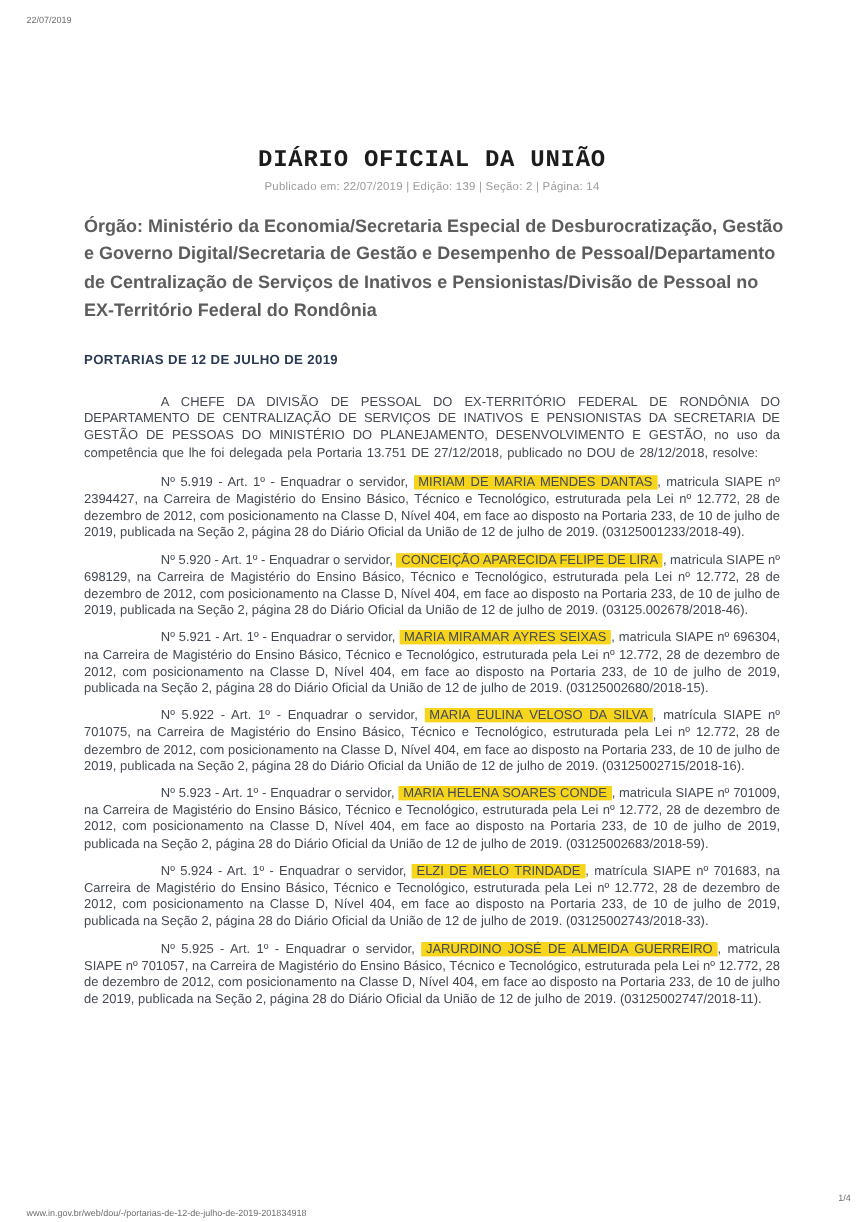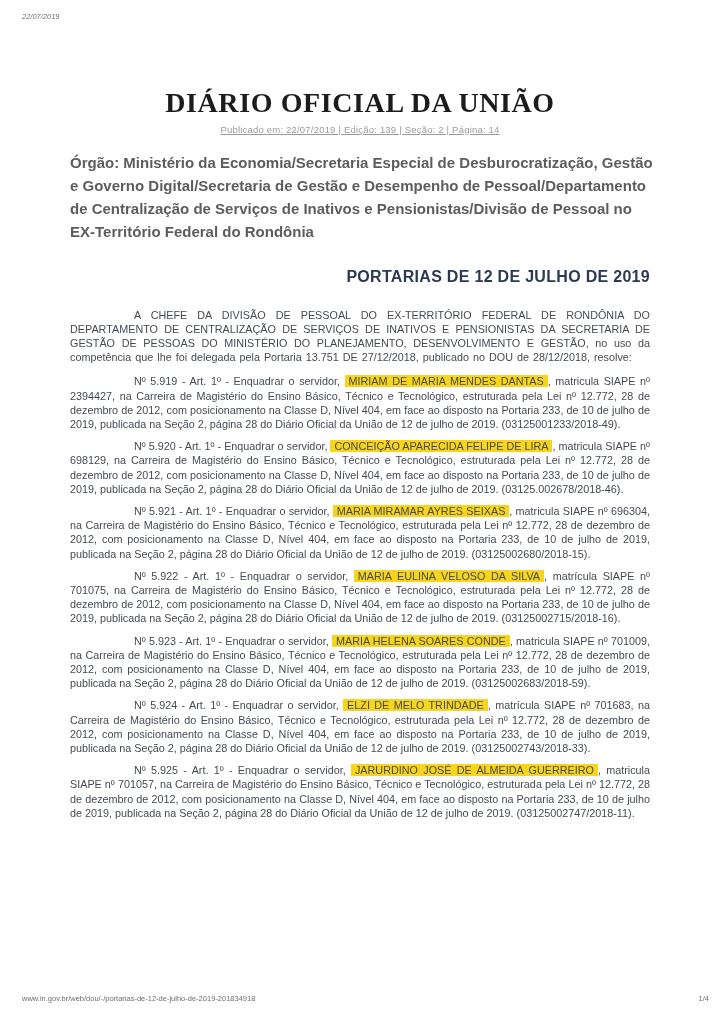--- a/index.html
+++ b/index.html
@@ -19,55 +19,55 @@
     font-family:"Liberation Sans", sans-serif;
     color:var(--body-text);
     overflow:hidden;
   }
   
   .print-header{
     position:absolute;top:12px;left:0;right:0;
     height:12px;
     font-size:7.5px;color:var(--muted);
   }
-  .print-header .ph-date{position:absolute;left:22px;top:0;font-style:italic;}
+  .print-header .ph-date{position:absolute;left:22px;top:0;}
   .print-header .ph-title{position:absolute;left:0;right:0;top:0;text-align:center;}
   
   .page{
     padding:86px 70px 0 70px;
   }
   .masthead{text-align:center;}
   .masthead h1{
-    font-family:Liberation Serif, serif;
+    font-family:Liberation Mono, monospace;
     font-weight:bold;
-    font-size:28px;
+    font-size:20px;
     letter-spacing:.6px;
     color:var(--masthead);
     line-height:1.2;
+    margin-top:36px;
   }
   .pub-line{
     margin-top:4px;
     font-size:9.5px;
     color:var(--subtitle);
     letter-spacing:.2px;
-    text-decoration:underline;
   }
   .organ-line{
     margin:16px auto 0 auto;
     width:588px;
     font-size:15px;
     font-weight:bold;
     color:var(--organ);
     line-height:1.55;
     text-align:left;
   }
   .article-heading{
     margin-top:24px;
-    text-align:right;
-    font-size:16px;
+    text-align:left;
+    font-size:11px;
     font-weight:bold;
     letter-spacing:.3px;
     color:var(--heading-color);
   }
   .body-copy{margin-top:22px;}
   .body-copy p{
     font-size:10.8px;
     line-height:14.2px;
     text-align:justify;
     text-indent:64px;
@@ -82,21 +82,21 @@
     background:var(--highlight);
     color:inherit;
     padding:0 4px;
   }
   
   .print-footer{
     position:absolute;bottom:12px;left:0;right:0;
     height:12px;
     font-size:7.5px;color:var(--muted);
   }
-  .print-footer .pf-url{position:absolute;left:22px;top:0;}
+  .print-footer .pf-url{position:absolute;left:22px;top:12px;}
   .print-footer .pf-page{position:absolute;right:11px;top:0;}
 </style>
 </head>
 <body>
 
 <div class="print-header">
   <span class="ph-date">22/07/2019</span>
 </div>
 
 <div class="page">

